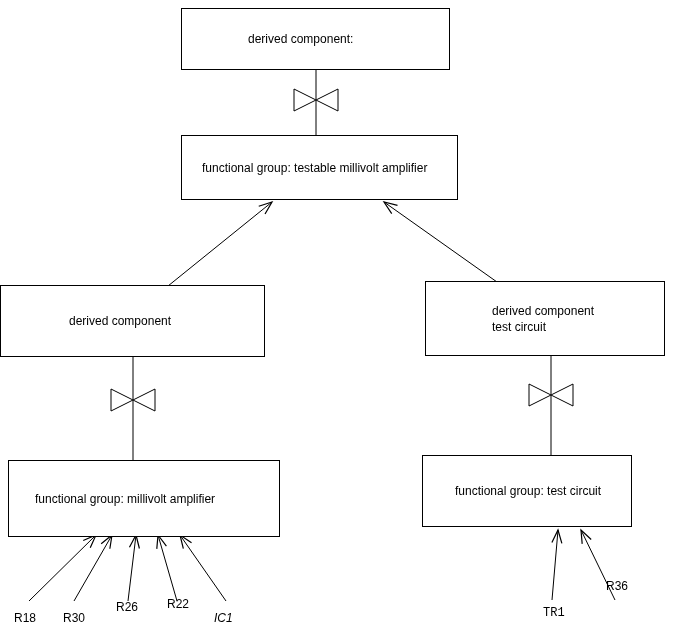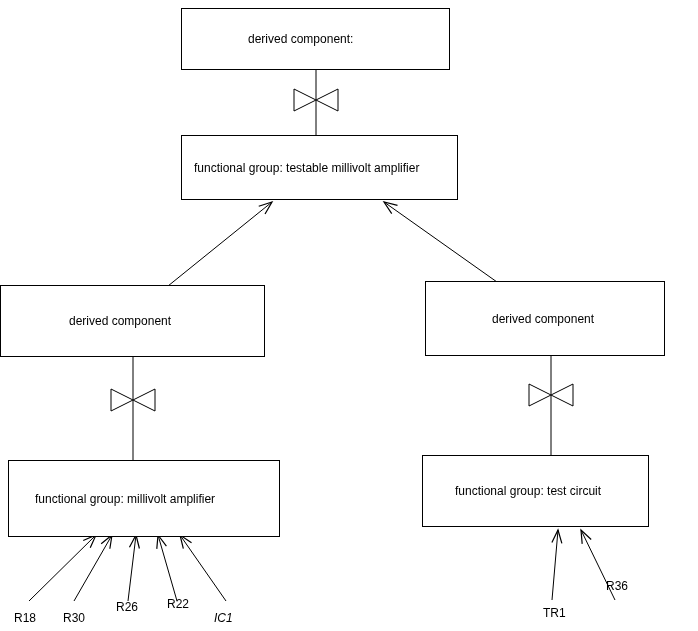--- a/index.html
+++ b/index.html
@@ -29,35 +29,35 @@
     box-sizing: border-box;
     border: 1px solid #000000;
     background: #ffffff;
     display: flex;
     flex-direction: column;
     justify-content: center;
     line-height: 16px;
   }
   .box .line { white-space: nowrap; }
   #box-derived-top        { left: 181px; top: 8px;   width: 269px; height: 62px; padding-left: 66px; }
-  #box-fg-top             { left: 181px; top: 135px; width: 277px; height: 65px; padding-left: 12px; }
+  #box-fg-top             { left: 181px; top: 135px; width: 277px; height: 65px; padding-left: 20px; }
   #box-derived-left       { left: 0px;   top: 285px; width: 265px; height: 72px; padding-left: 68px; }
   #box-derived-right      { left: 425px; top: 281px; width: 240px; height: 75px; padding-left: 66px; }
   #box-fg-left            { left: 8px;   top: 460px; width: 272px; height: 77px; padding-left: 26px; }
-  #box-fg-right           { left: 422px; top: 455px; width: 227px; height: 72px; padding-left: 32px; }
+  #box-fg-right           { left: 422px; top: 455px; width: 210px; height: 72px; padding-left: 32px; }
   .leaf {
     position: absolute;
     white-space: nowrap;
   }
   #leaf-r18 { left: 14px;  top: 611px; }
   #leaf-r30 { left: 63px;  top: 611px; }
   #leaf-r26 { left: 116px; top: 600px; }
   #leaf-r22 { left: 167px; top: 597px; }
   #leaf-ic1 { left: 214px; top: 611px; font-style: italic; }
-  #leaf-tr1 { left: 543px; top: 606px; }
+  #leaf-tr1 { left: 543px; top: 606px; font-family: Liberation Mono, monospace; }
   #leaf-r36 { left: 606px; top: 579px; }
 </style>
 </head>
 <body>
 
 <div class="canvas">
 
   <svg class="wires" viewBox="0 0 698 631" xmlns="http://www.w3.org/2000/svg">
     <defs>
       <marker id="ah" markerUnits="userSpaceOnUse" markerWidth="18" markerHeight="16" refX="14" refY="8" orient="auto">
@@ -103,20 +103,21 @@
   <div class="box" id="box-fg-top">
     <div class="line">functional group: testable millivolt amplifier</div>
   </div>
 
   <div class="box" id="box-derived-left">
     <div class="line">derived component</div>
   </div>
 
   <div class="box" id="box-derived-right">
     <div class="line">derived component</div>
+    <div class="line">test circuit</div>
   </div>
 
   <div class="box" id="box-fg-left">
     <div class="line">functional group: millivolt amplifier</div>
   </div>
 
   <div class="box" id="box-fg-right">
     <div class="line">functional group: test circuit</div>
   </div>
 

